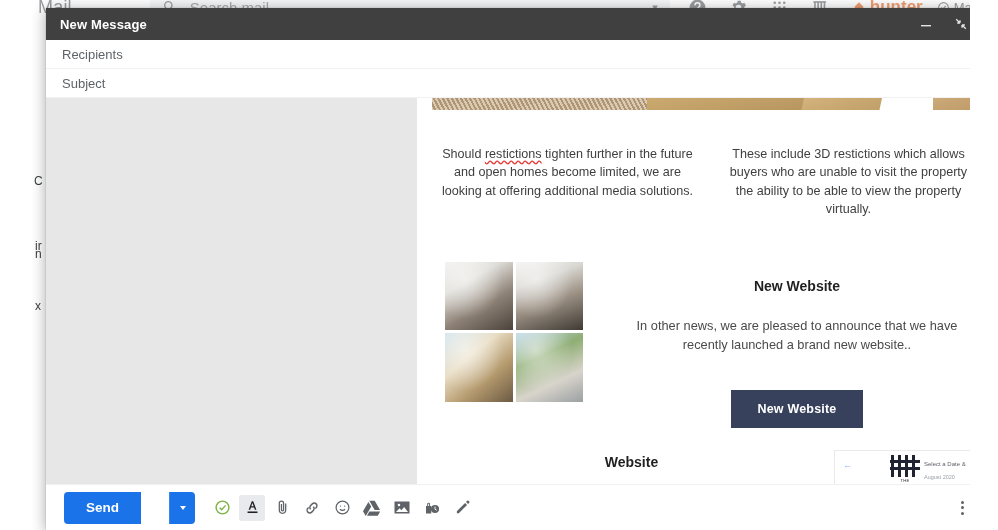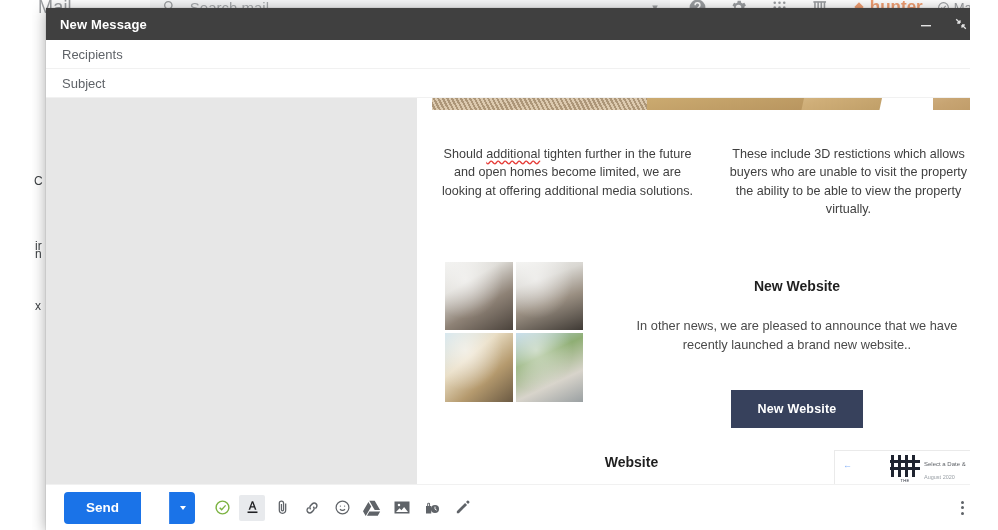--- a/index.html
+++ b/index.html
@@ -357,21 +357,21 @@
 
           <div class="crop-row">
             <div class="crop-a"></div>
             <div class="crop-b"></div>
             <div class="crop-c"></div>
             <div class="crop-d"></div>
           </div>
 
           <div class="two-col">
             <div class="col">
-              <p class="para"><span>Should </span><span class="misspell">additional</span><span> tighten further in the future and open homes become limited, we are looking at offering additional media solutions.</span></p>
+              <p class="para"><span>Should </span><span class="misspell">restictions</span><span> tighten further in the future and open homes become limited, we are looking at offering additional media solutions.</span></p>
             </div>
             <div class="col">
               <p class="para">These include 3D restictions which allows buyers who are unable to visit the property the ability to be able to view the property virtually.</p>
             </div>
           </div>
 
           <div class="section-newsite">
             <div class="photo-grid">
               <div class="ph-cell ph1"></div>
               <div class="ph-cell ph2"></div>

